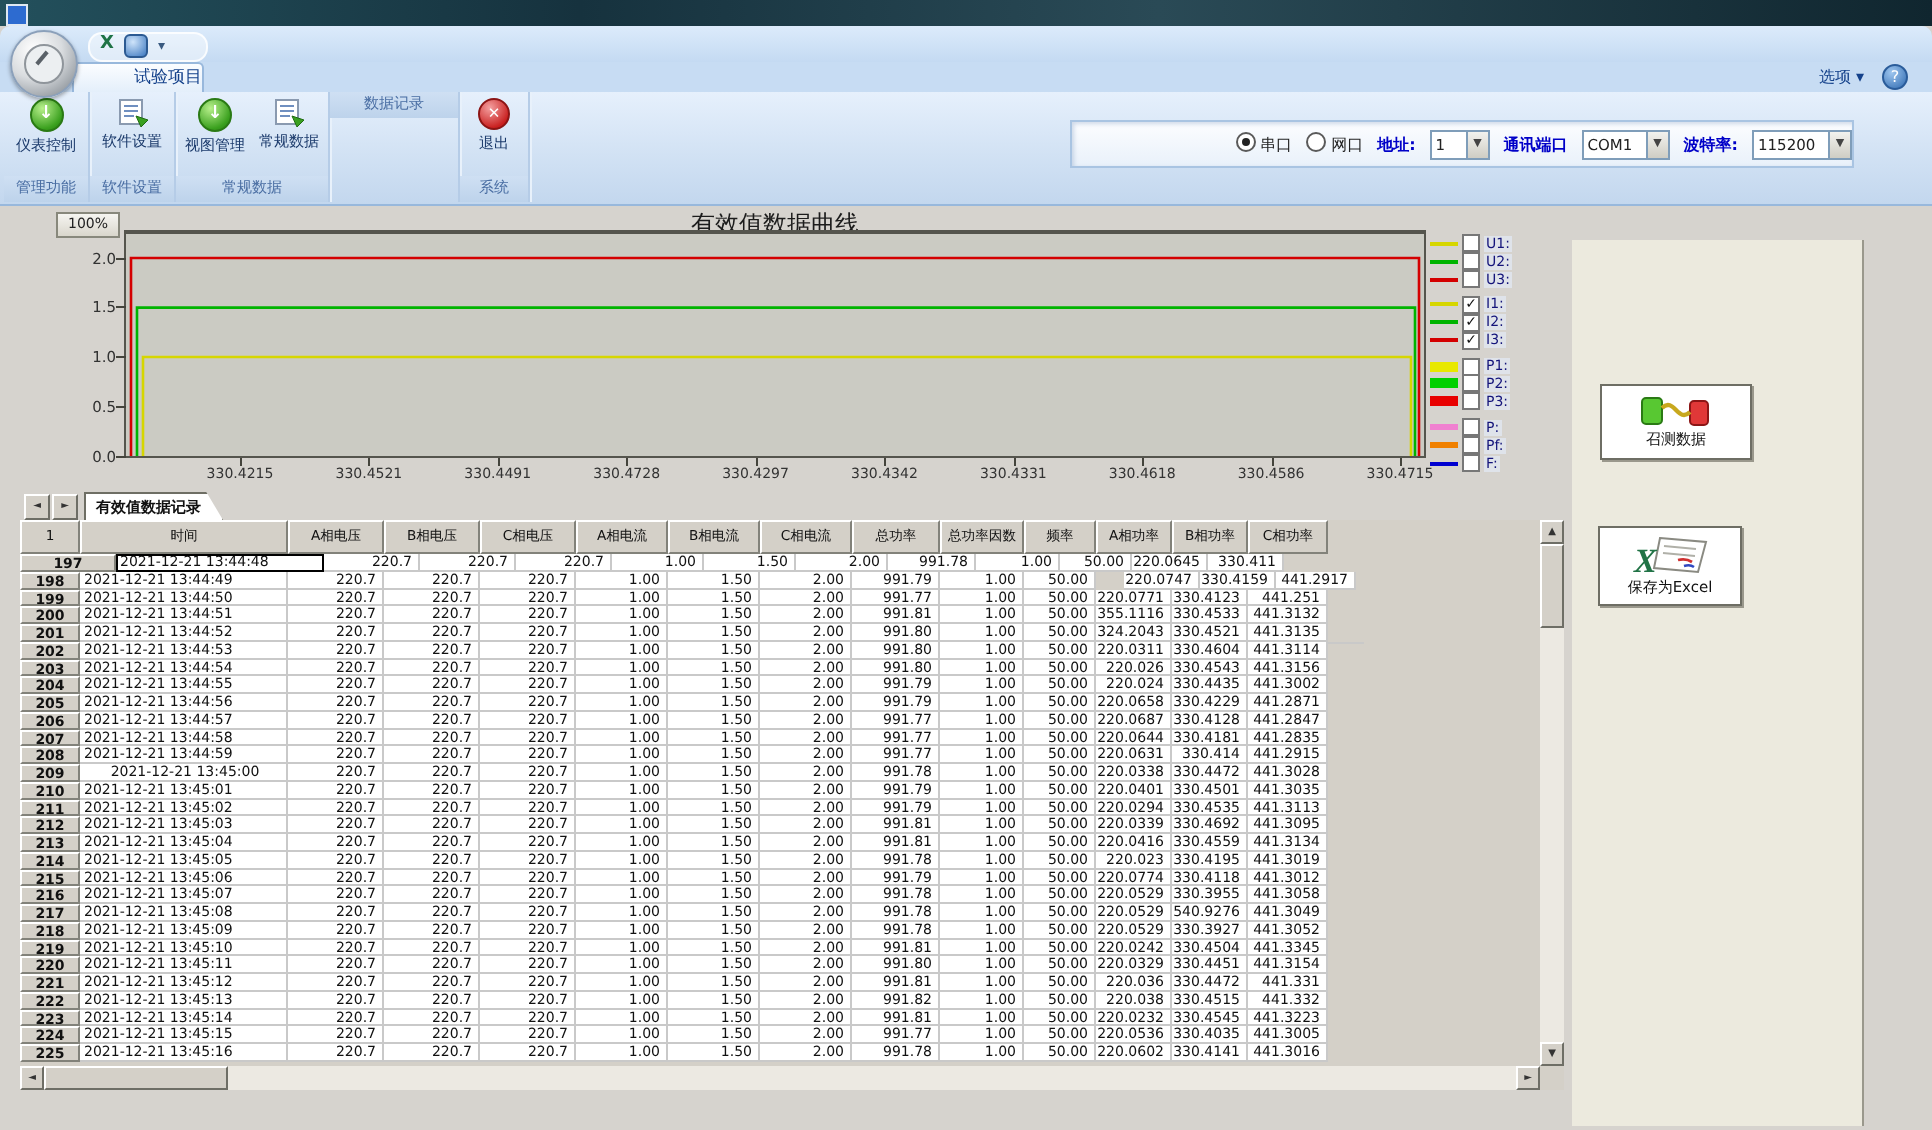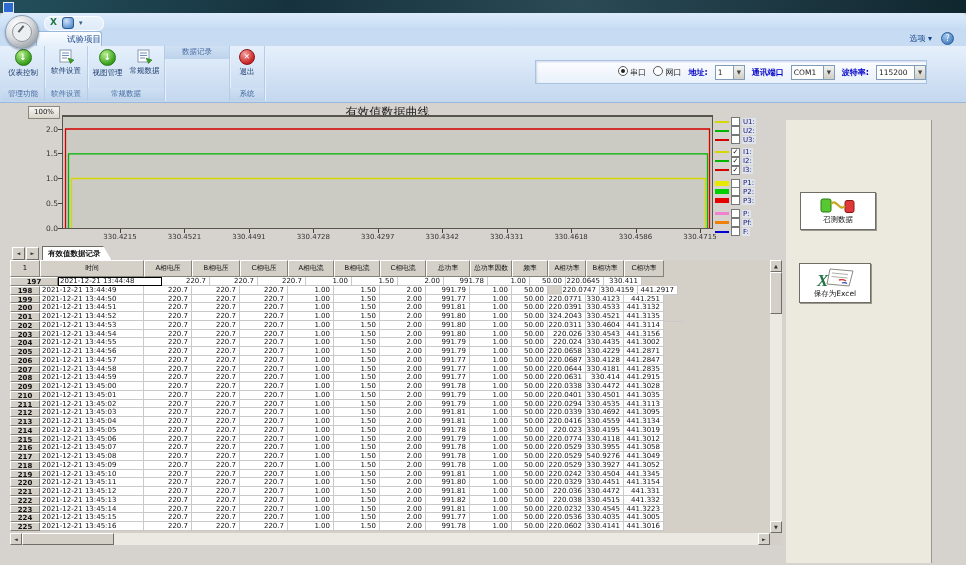--- a/index.html
+++ b/index.html
@@ -406,21 +406,21 @@
       <div class="cell tcell" style="width: 104px;">2021-12-21 13:44:51</div>
       <div class="cell ncell" style="width: 48px;">220.7</div>
       <div class="cell ncell" style="width: 48px;">220.7</div>
       <div class="cell ncell" style="width: 48px;">220.7</div>
       <div class="cell ncell" style="width: 46px;">1.00</div>
       <div class="cell ncell" style="width: 46px;">1.50</div>
       <div class="cell ncell" style="width: 46px;">2.00</div>
       <div class="cell ncell" style="width: 44px;">991.81</div>
       <div class="cell ncell" style="width: 42px;">1.00</div>
       <div class="cell ncell" style="width: 36px;">50.00</div>
-      <div class="cell ncell" style="width: 38px;">220.0391</div>
+      <div class="cell ncell" style="width: 38px;">355.1116</div>
       <div class="cell ncell" style="width: 38px;">330.4533</div>
       <div class="cell ncell" style="width: 40px;">441.3132</div>
     </div>
     <div class="trow">
       <div class="cell rnum" style="width: 30px;">201</div>
       <div class="cell tcell" style="width: 104px;">2021-12-21 13:44:52</div>
       <div class="cell ncell" style="width: 48px;">220.7</div>
       <div class="cell ncell" style="width: 48px;">220.7</div>
       <div class="cell ncell" style="width: 48px;">220.7</div>
       <div class="cell ncell" style="width: 46px;">1.00</div>
@@ -540,21 +540,21 @@
       <div class="cell ncell" style="width: 46px;">2.00</div>
       <div class="cell ncell" style="width: 44px;">991.77</div>
       <div class="cell ncell" style="width: 42px;">1.00</div>
       <div class="cell ncell" style="width: 36px;">50.00</div>
       <div class="cell ncell" style="width: 38px;">220.0631</div>
       <div class="cell ncell" style="width: 38px;">330.414</div>
       <div class="cell ncell" style="width: 40px;">441.2915</div>
     </div>
     <div class="trow">
       <div class="cell rnum" style="width: 30px;">209</div>
-      <div class="cell tcell" style="width: 104px;">2021-12-21 13:45:00</div>
+      <div class="cell tcell" style="width: 104px; text-align: center;">2021-12-21 13:45:00</div>
       <div class="cell ncell" style="width: 48px;">220.7</div>
       <div class="cell ncell" style="width: 48px;">220.7</div>
       <div class="cell ncell" style="width: 48px;">220.7</div>
       <div class="cell ncell" style="width: 46px;">1.00</div>
       <div class="cell ncell" style="width: 46px;">1.50</div>
       <div class="cell ncell" style="width: 46px;">2.00</div>
       <div class="cell ncell" style="width: 44px;">991.78</div>
       <div class="cell ncell" style="width: 42px;">1.00</div>
       <div class="cell ncell" style="width: 36px;">50.00</div>
       <div class="cell ncell" style="width: 38px;">220.0338</div>

